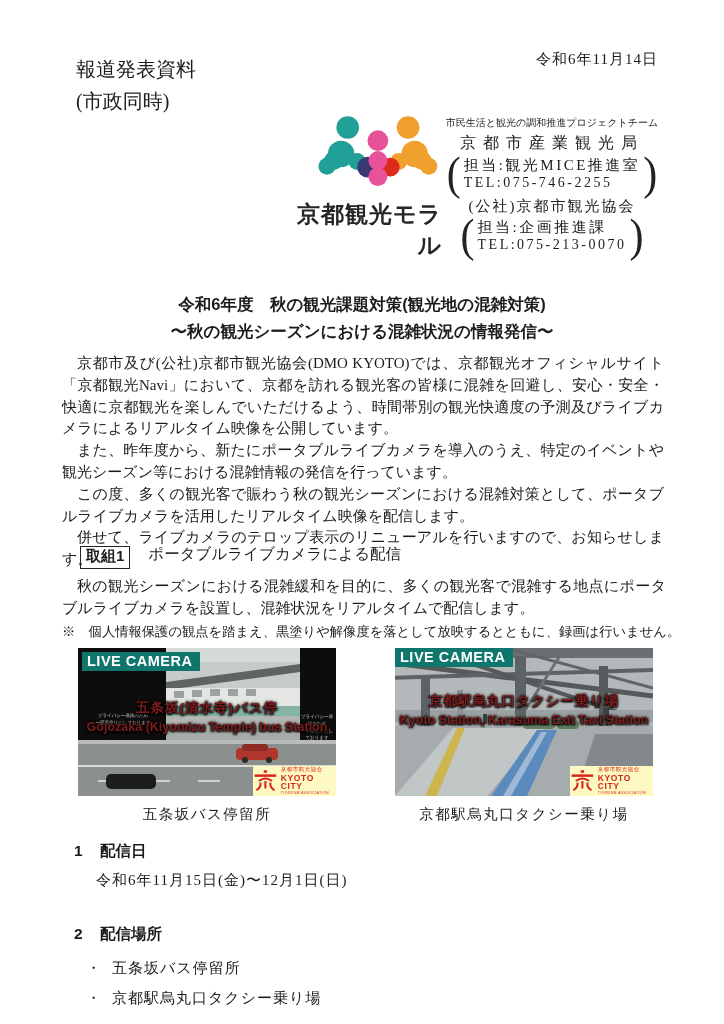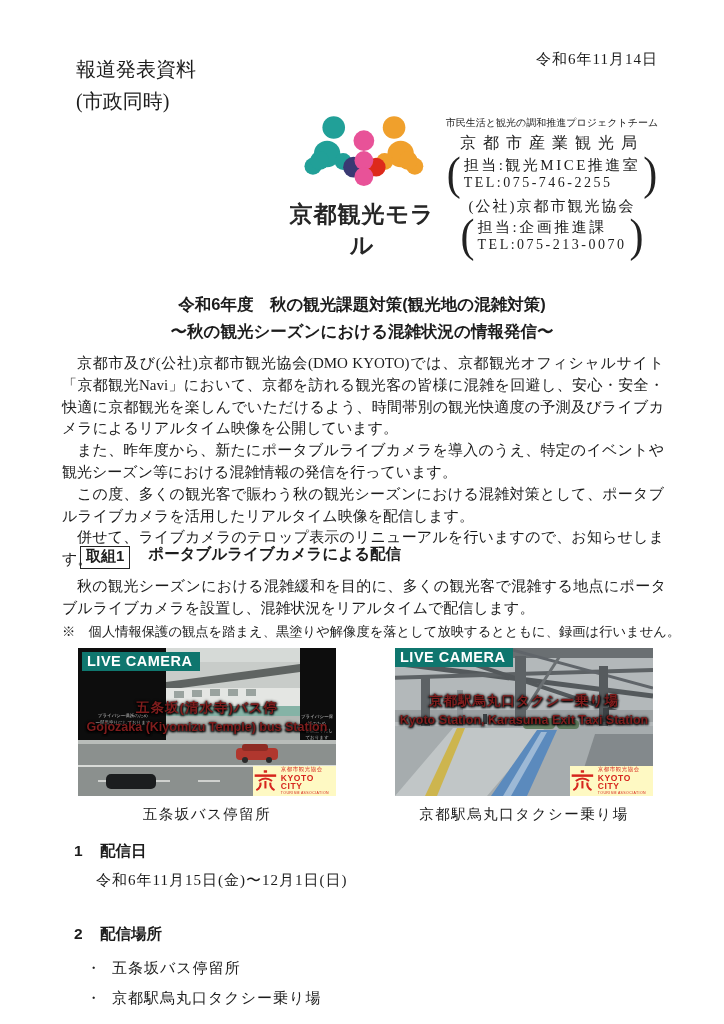--- a/index.html
+++ b/index.html
@@ -18,39 +18,39 @@
   .contact .team { font-size:10px; letter-spacing:0; font-family:"Liberation Sans","DejaVu Sans",sans-serif; color:#222; }
   .contact .bureau { font-size:16px; letter-spacing:7px; margin-top:3px; white-space:nowrap; }
   .bgroup { display:flex; align-items:center; justify-content:center; margin-top:1px; }
   .paren { font-size:42px; line-height:0.9; font-weight:400; transform:scaleY(1.12); color:#222; }
   .binner { text-align:left; padding:0 3px; }
   .binner .dept { font-size:15px; letter-spacing:2.5px; white-space:nowrap; }
   .binner .tel  { font-size:14px; letter-spacing:2.5px; white-space:nowrap; }
   .org2 { font-size:15px; letter-spacing:2px; margin-top:4px; }
 
   
-  .logo { position:absolute; left:282px; top:112px; width:160px; text-align:center; }
+  .logo { position:absolute; left:282px; top:112px; width:160px; text-align:right; }
   .logo .wordmark { margin-top:1px; font-size:23px; font-weight:800; letter-spacing:1px; color:#262626;
                     font-family:"Liberation Sans","DejaVu Sans",sans-serif; }
 
   
   .title { position:absolute; top:291px; left:0; width:724px; text-align:center;
            font-weight:700; font-size:16.5px; line-height:27px;
            font-family:"Liberation Sans","DejaVu Sans",sans-serif; }
 
   
   .body-block { position:absolute; top:353px; left:62px; right:60px;
                 font-size:15px; line-height:21.8px; text-align:justify; }
   .body-block p { margin:0; text-indent:1em; }
 
   
   .torikumi { position:absolute; top:544px; left:62px; right:58px; }
   .tk-label { display:inline-block; border:1.6px solid #222; padding:0 5px 2px; font-weight:700; font-size:15px;
               font-family:"Liberation Sans","DejaVu Sans",sans-serif;margin-left:18px; }
-  .tk-heading { display:inline-block; margin-left:14px; font-weight:700; font-size:15.5px;
+  .tk-heading { display:inline-block; margin-left:14px; font-weight:400; font-size:15.5px;
                 font-family:"Liberation Sans","DejaVu Sans",sans-serif; vertical-align:2px; }
   .tk-body { margin-top:7px; font-size:15px; line-height:21.8px; text-indent:1em; text-align:justify; }
   .tk-note { margin-top:3px; font-size:13.3px; white-space:nowrap; letter-spacing:0; }
 
   
   .figures { position:absolute; top:648px; left:78px; display:flex; gap:59px; }
   .figure { width:258px; }
   .cam { position:relative; width:258px; height:148px; overflow:hidden; background:#9aa09e; }
   .cam svg.scene { position:absolute; left:0; top:0; }
   .live-banner { position:absolute; z-index:5; background:#0f766e; color:#fff; font-weight:800;

